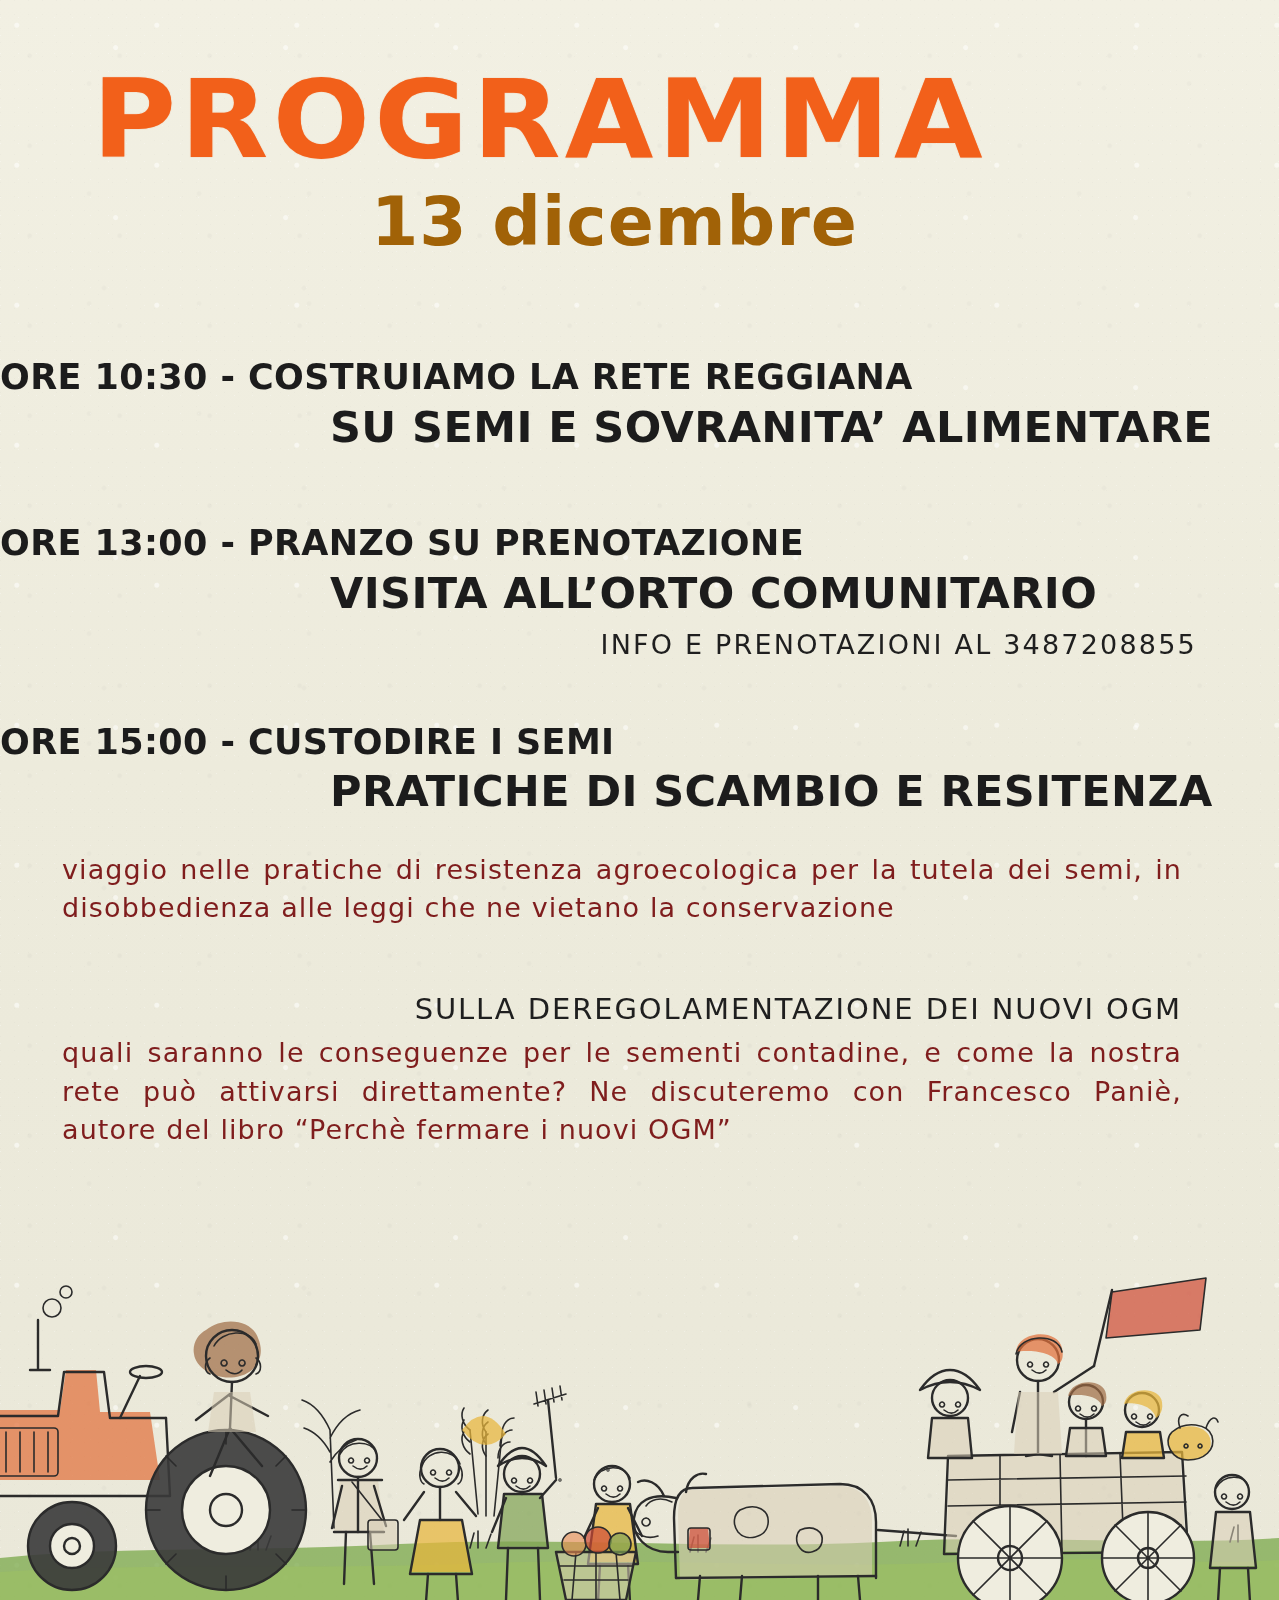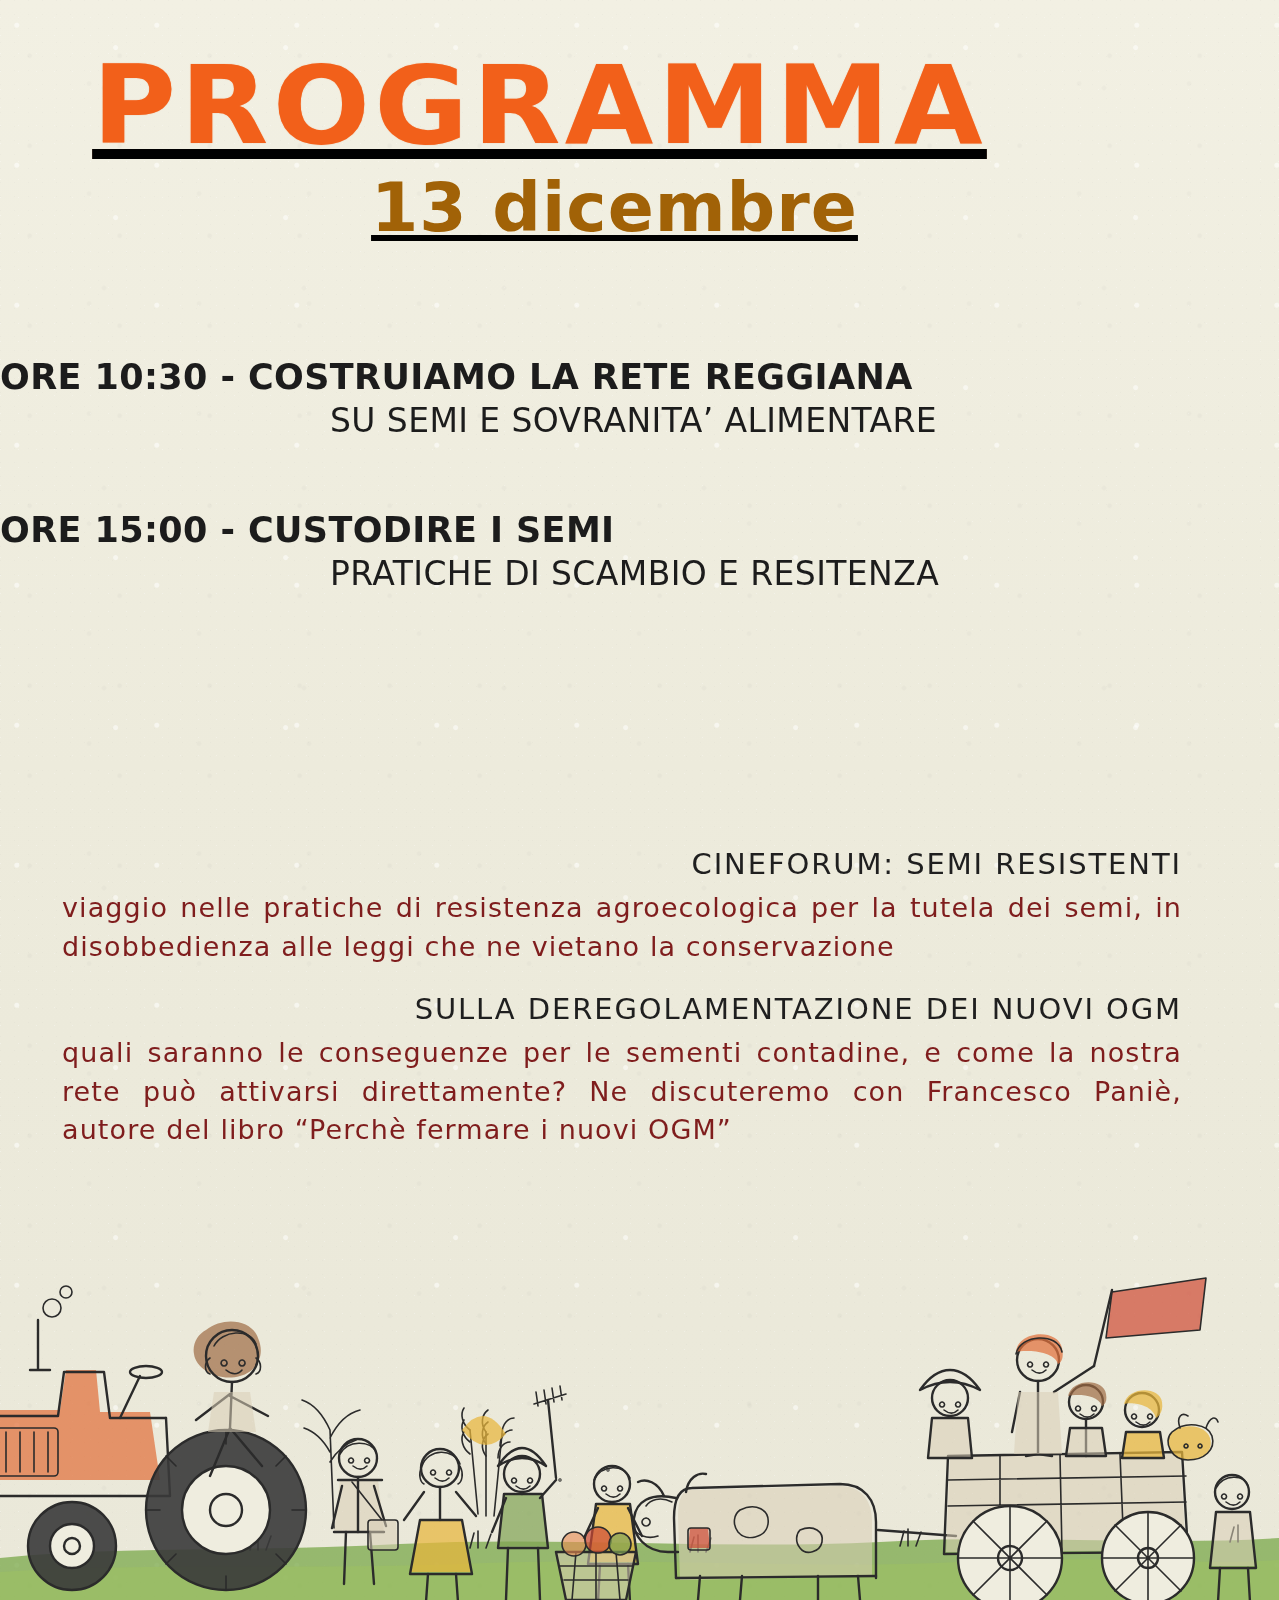--- a/index.html
+++ b/index.html
@@ -35,25 +35,24 @@
 
   .sheet {
     position: relative;
     width: 1279px;
     height: 1600px;
   }
 
   
   .title-block {
     position: absolute;
-    top: 52px;
+    top: 66px;
     left: 0;
     width: 1079px;
     text-align: center;
-    text-decoration: underline;
   }
   .title-main {
     font-family: "DejaVu Sans", sans-serif;
     font-weight: 700;
     font-size: 108px;
     letter-spacing: 4px;
     color: #f2601a;
     line-height: 1.0;
     transform: scaleX(1.06);
     text-shadow: 0 0 1px rgba(242,96,26,0.5);
@@ -82,22 +81,22 @@
   .line-1 {
     font-family: "DejaVu Sans", sans-serif;
     font-weight: 700;
     font-size: 35px;
     color: #1c1c1c;
     letter-spacing: 0.4px;
     line-height: 1.28;
   }
   .line-2 {
     font-family: "DejaVu Sans", sans-serif;
-    font-weight: 400;
-    font-size: 33px;
+    font-weight: 700;
+    font-size: 43px;
     color: #1c1c1c;
     letter-spacing: 0.4px;
     line-height: 1.28;
   }
   .entry-1 .line-2 { padding-left: 330px; }
   .entry-2 .line-2 { padding-left: 330px; }
   .entry-3 .line-2 { padding-left: 330px; }
 
   .sub-note {
     font-family: "DejaVu Sans", sans-serif;
@@ -163,30 +162,34 @@
     <div class="title-sub">13 dicembre</div>
   </div>
 
   <div class="program">
 
     <div class="entry entry-1">
       <div class="line-1">ORE 10:30 - COSTRUIAMO LA RETE REGGIANA</div>
       <div class="line-2">SU SEMI E SOVRANITA’ ALIMENTARE</div>
     </div>
 
+    <div class="entry entry-2">
+      <div class="line-1">ORE 13:00 - PRANZO SU PRENOTAZIONE</div>
+      <div class="line-2">VISITA ALL’ORTO COMUNITARIO</div>
+      <div class="sub-note">INFO E PRENOTAZIONI AL 3487208855</div>
+    </div>
 
     <div class="entry entry-3">
       <div class="line-1">ORE 15:00 - CUSTODIRE I SEMI</div>
       <div class="line-2">PRATICHE DI SCAMBIO E RESITENZA</div>
     </div>
 
   </div>
 
   <div class="body-block block-cineforum">
-    <div class="block-head">CINEFORUM: SEMI RESISTENTI</div>
     <div class="block-para">viaggio nelle pratiche di resistenza agroecologica per la tutela dei semi, in disobbedienza alle leggi che ne vietano la conservazione</div>
   </div>
 
   <div class="body-block block-tavolo">
     <div class="block-head">SULLA DEREGOLAMENTAZIONE DEI NUOVI OGM</div>
     <div class="block-para">quali saranno le conseguenze per le sementi contadine, e come la nostra rete può attivarsi direttamente? Ne discuteremo con Francesco Paniè, autore del libro “Perchè fermare i nuovi OGM”</div>
   </div>
 
   <div class="illustration">
     <svg width="1279" height="420" viewBox="0 0 1279 420" xmlns="http://www.w3.org/2000/svg">

